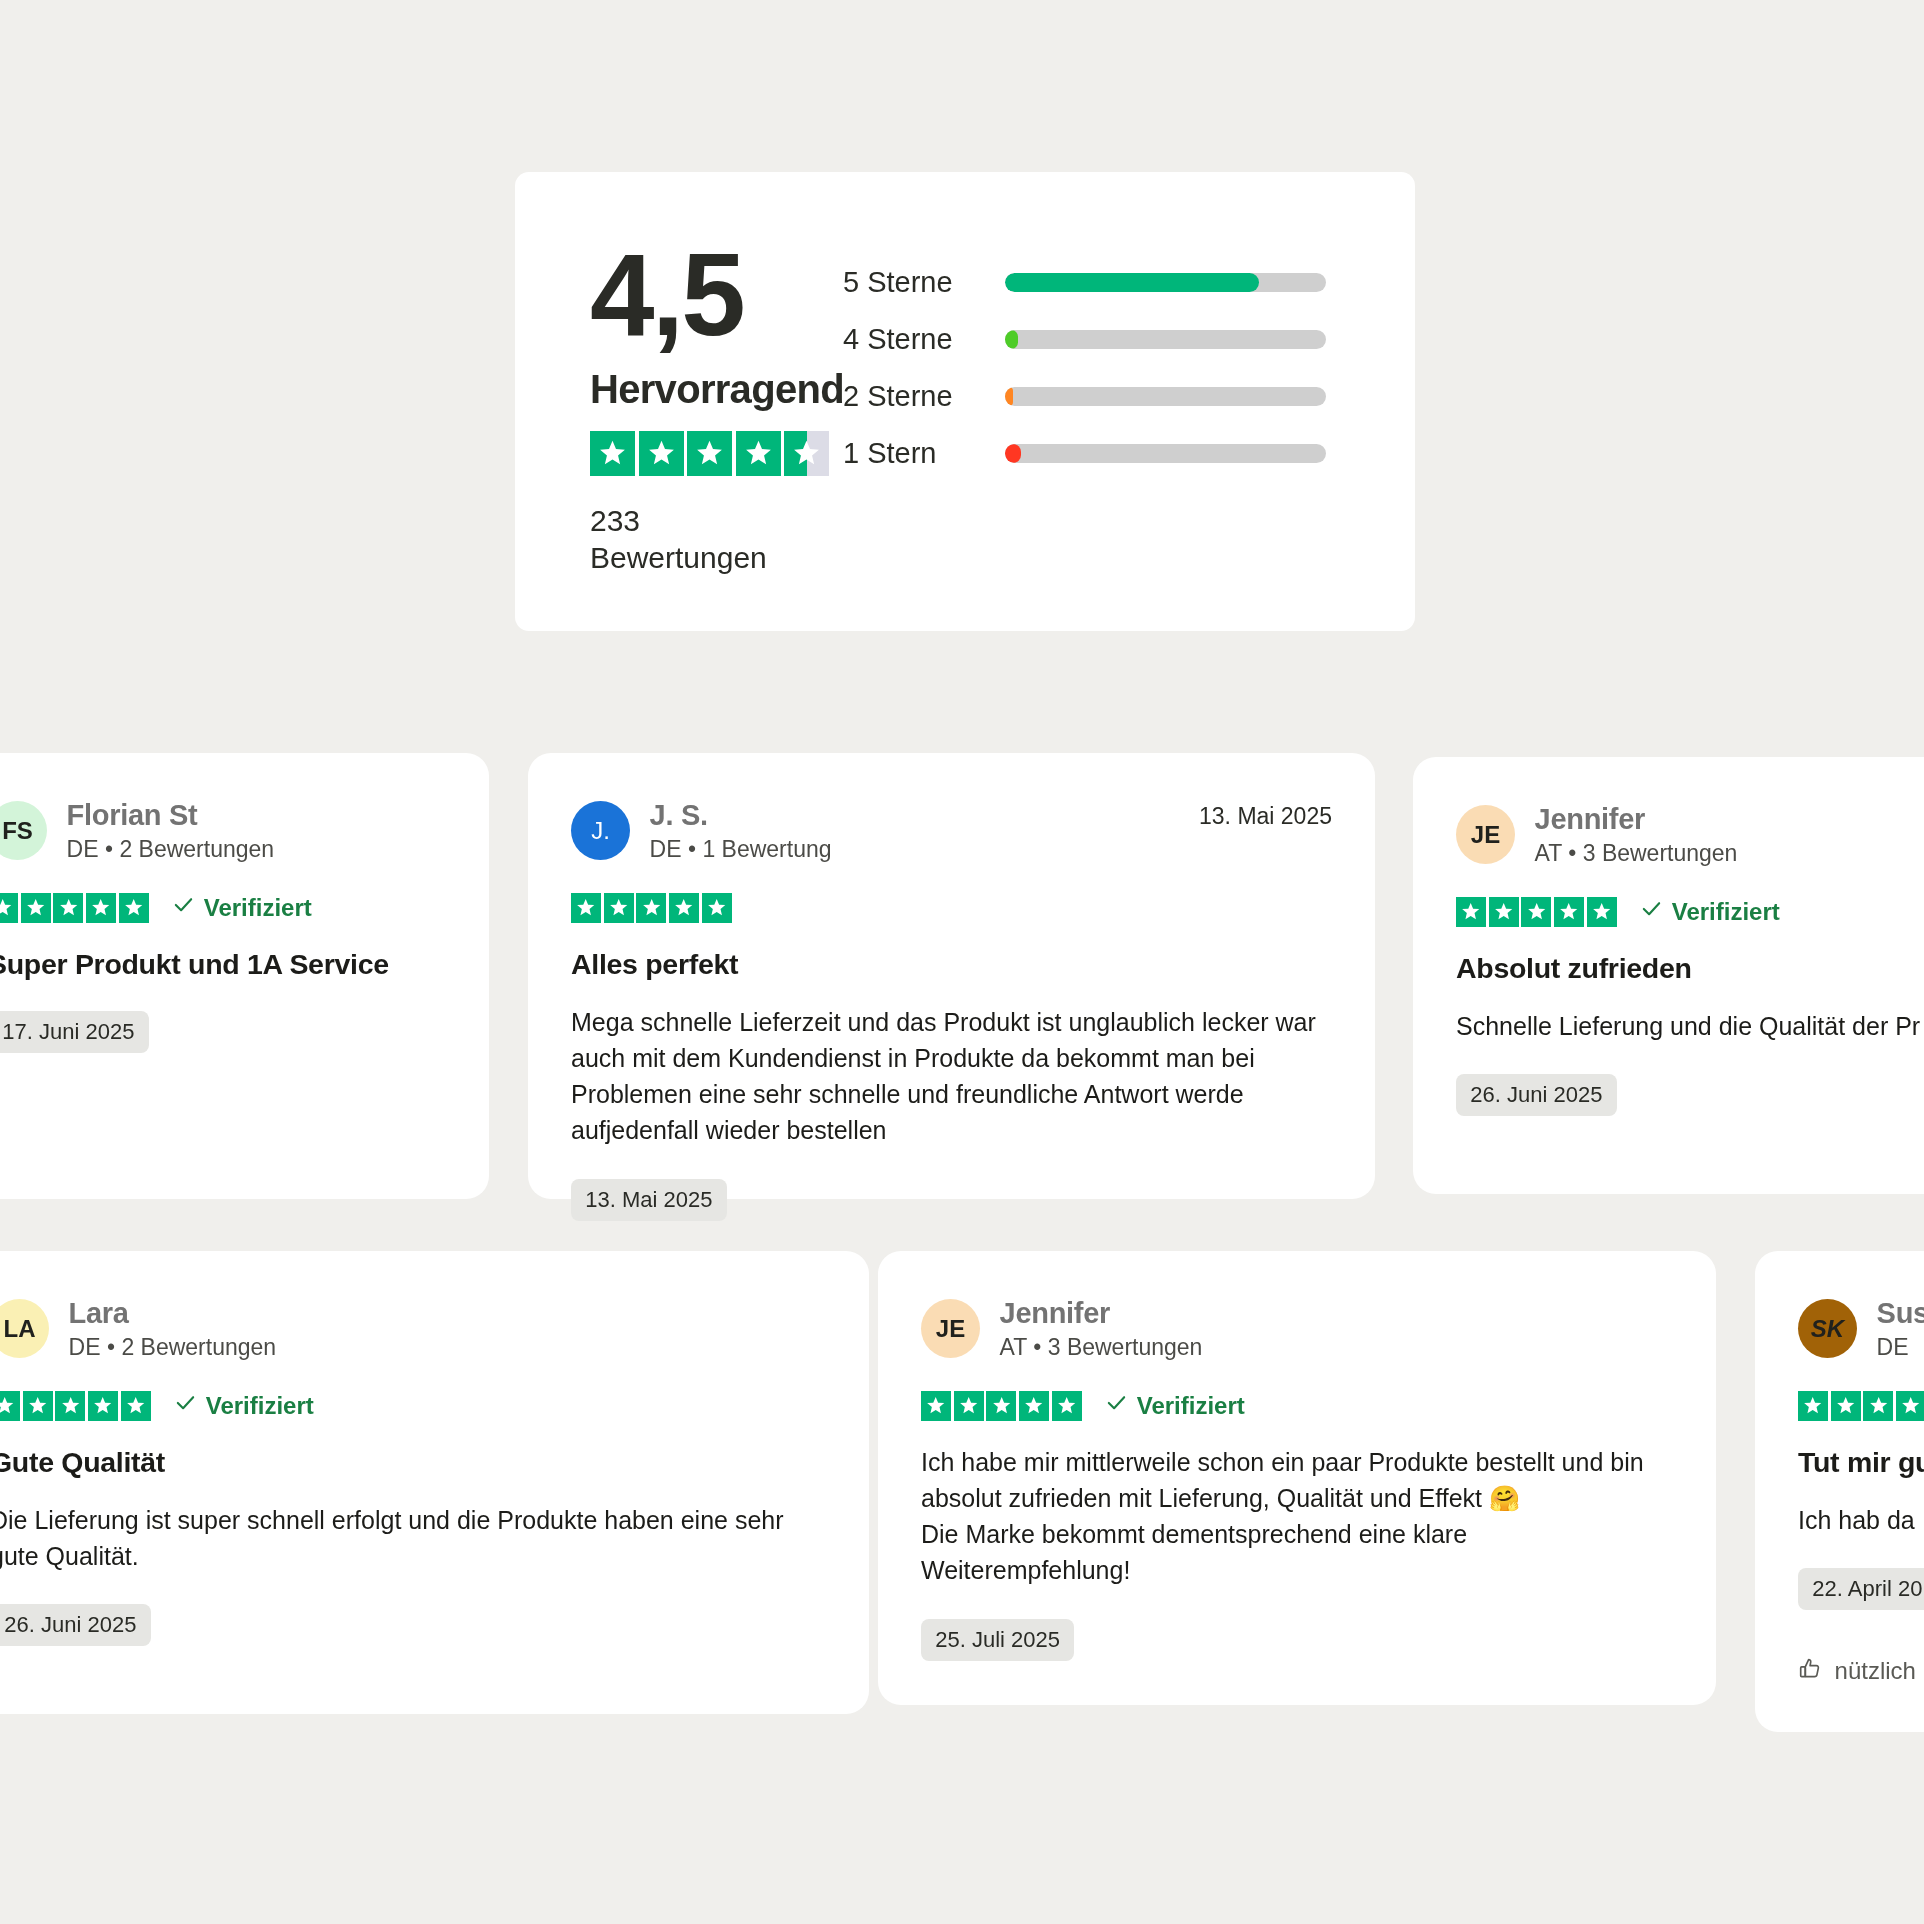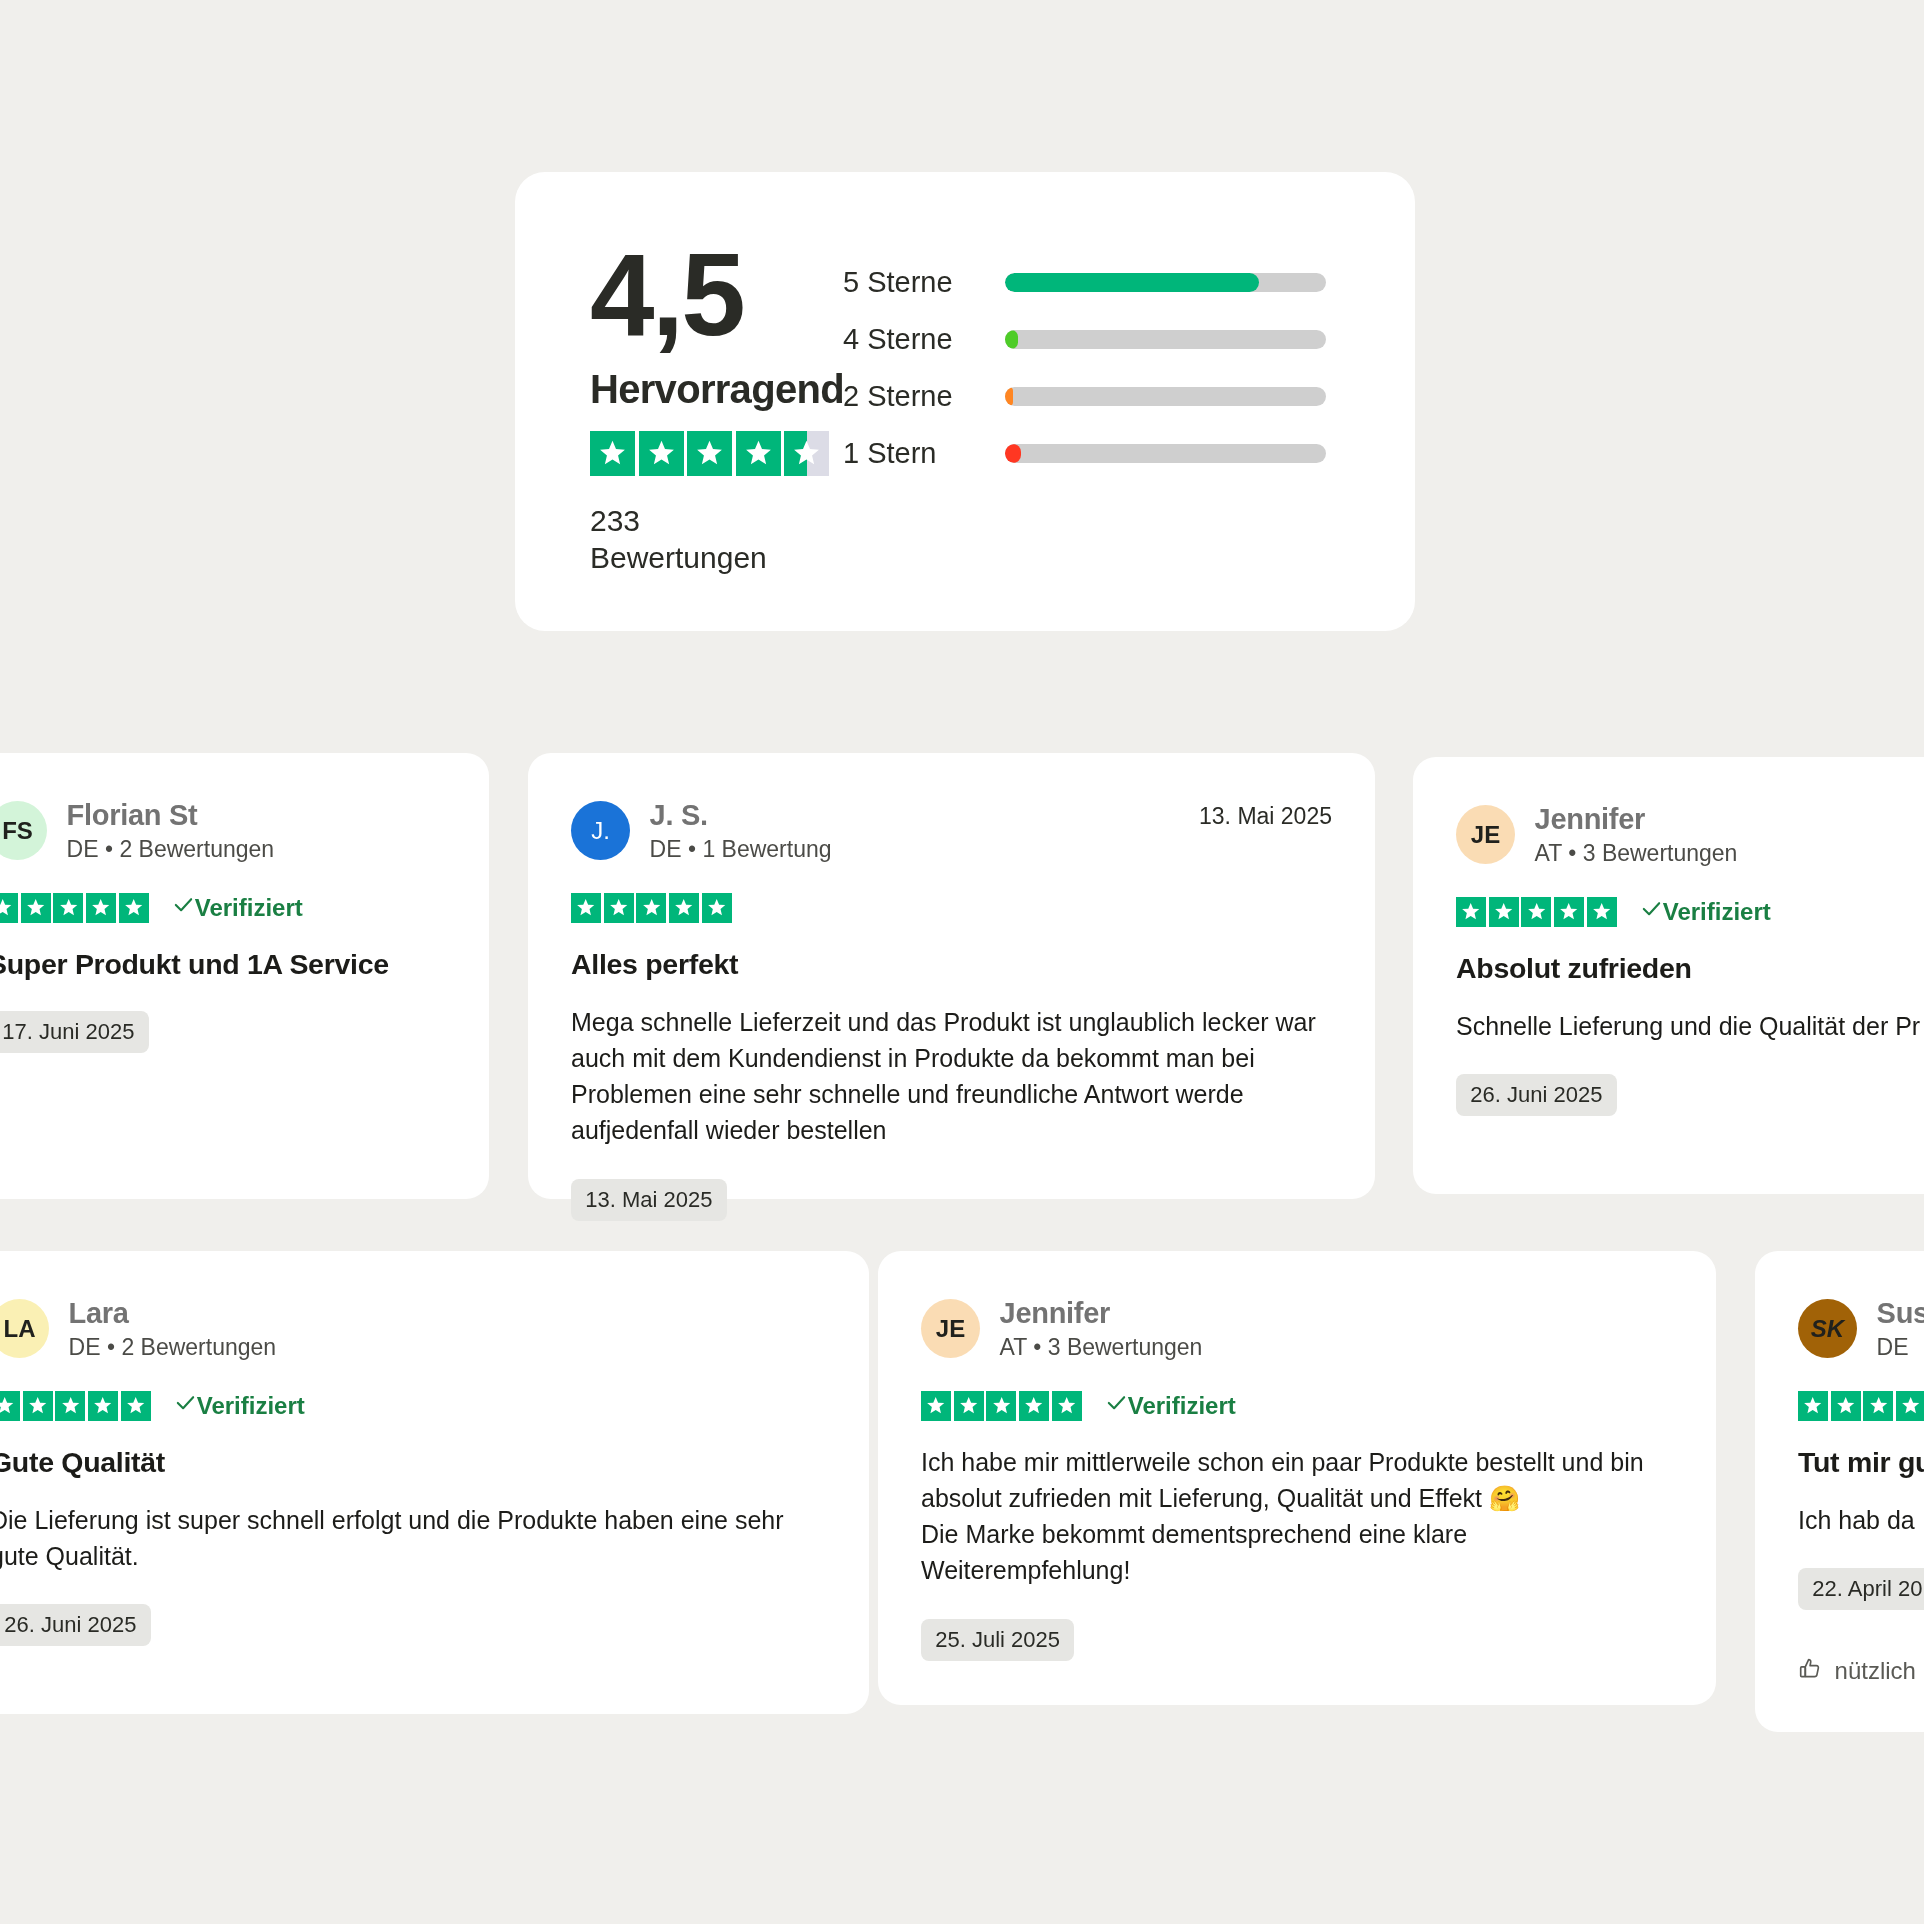--- a/index.html
+++ b/index.html
@@ -19,21 +19,21 @@
   }
 
   
   .summary-card {
     position: absolute;
     left: 515px;
     top: 172px;
     width: 900px;
     height: 459px;
     background: #ffffff;
-    border-radius: 30px;
+    border-radius: 14px;
     display: flex;
     align-items: flex-start;
   }
 
   .summary-left {
     width: 303px;
     padding: 70px 0 0 75px;
     display: flex;
     flex-direction: column;
     align-items: flex-start;
@@ -184,20 +184,21 @@
     background: #00b67a;
     display: flex;
     align-items: center;
     justify-content: center;
   }
   .mini-star svg { display: block; }
 
   .verified {
     display: flex;
     align-items: center;
+    gap: 9px;
     font-size: 24px;
     font-weight: 700;
     color: #1a7f43;
     white-space: nowrap;
   }
 
   .rv-title {
     font-size: 28.5px;
     font-weight: 700;
     letter-spacing: -0.3px;

